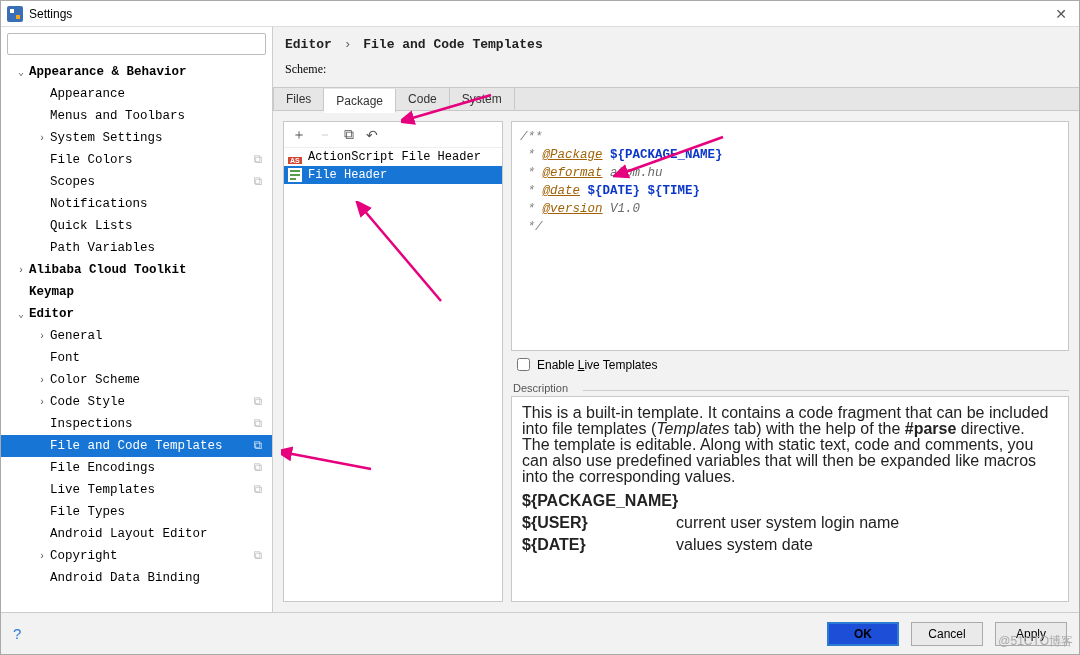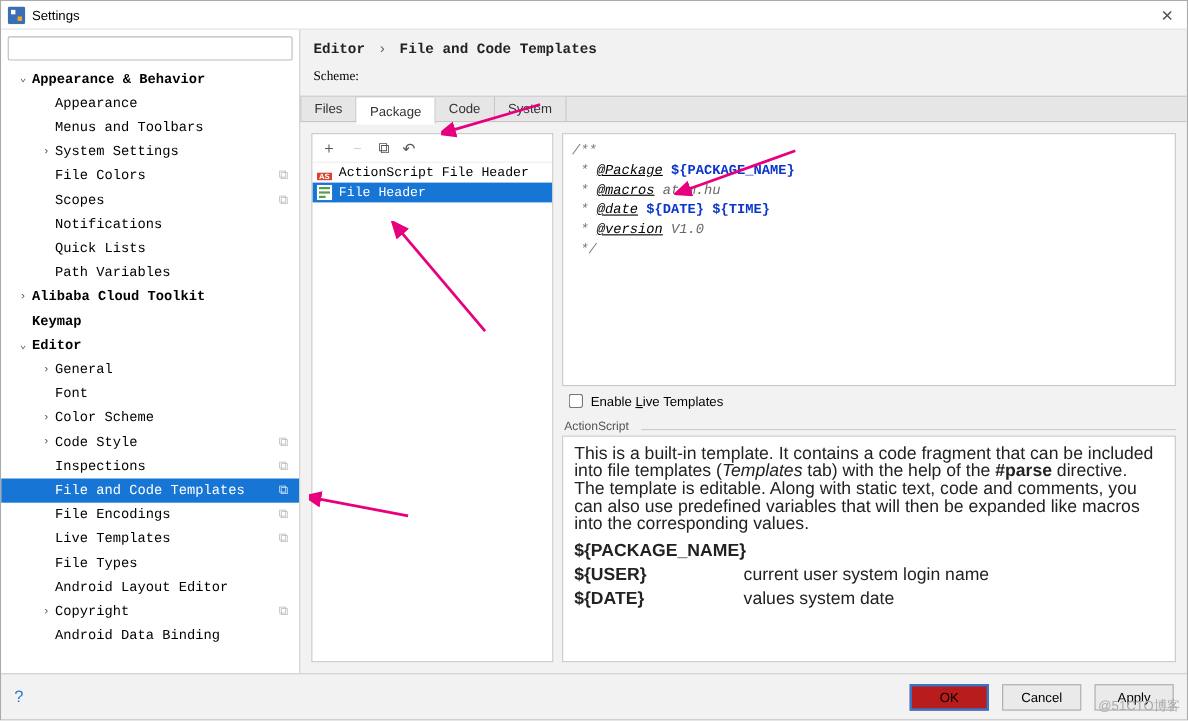--- a/index.html
+++ b/index.html
@@ -40,38 +40,38 @@
 .leftpanel{width:220px;border:1px solid #c8c8c8;background:#fff;display:flex;flex-direction:column;}
 .toolbar{height:26px;display:flex;align-items:center;gap:12px;padding:0 8px;border-bottom:1px solid #eee;color:#555;}
 .toolbar span{cursor:pointer;font-size:14px;}
 .list{flex:1;overflow:auto;font-family:"Courier New",monospace;font-size:12px;}
 .list .item{height:18px;display:flex;align-items:center;gap:6px;padding:0 4px;cursor:pointer;}
 .list .item.selected{background:#1675d5;color:#fff;}
 .list .file-icon{width:14px;height:14px;display:inline-flex;align-items:center;justify-content:center;flex:0 0 14px;}
 .rightpanel{flex:1;display:flex;flex-direction:column;min-width:0;}
 .editor{flex:0 0 230px;border:1px solid #c8c8c8;background:#fff;padding:6px 8px;font-family:Consolas,"Courier New",monospace;font-size:12.5px;line-height:18px;color:#808080;white-space:pre;overflow:auto;}
 .editor .cmt{font-style:italic;}
-.editor .tag{color:#000000;font-style:italic;text-decoration:underline;}
+.editor .tag{color:#a16207;font-style:italic;text-decoration:underline;}
 .editor .var{color:#0b36c9;font-weight:700;font-style:normal;}
 .editor .val{color:#6a6a6a;font-style:italic;}
 .opts{display:flex;align-items:center;gap:24px;padding:4px 2px 8px 2px;color:#888;font-size:12px;}
 .opts label{display:flex;align-items:center;gap:4px;}
 .opts input[type=checkbox]{width:13px;height:13px;}
 .section-title{font-size:11px;color:#555;padding:0 2px 2px 2px;position:relative;}
 .section-title::after{content:"";position:absolute;left:72px;right:0;top:8px;border-top:1px solid #ccc;}
 .desc{flex:1;border:1px solid #c8c8c8;background:#fff;padding:8px 10px;font-size:16px;color:#222;overflow:auto;line-height:16px;}
 .desc p{margin:0 0 8px 0;}
 .vars{margin-top:4px;}
 .vars .vr{display:flex;gap:24px;margin:6px 0;}
 .vars .vn{width:130px;font-weight:700;}
 .footer{height:42px;border-top:1px solid #ccc;display:flex;align-items:center;padding:0 12px;gap:12px;background:#f2f2f2;}
 .footer .help{color:#2c7bd3;font-size:15px;cursor:pointer;}
 .footer .spacer{flex:1;}
 .btn{min-width:72px;height:24px;border:1px solid #aaa;background:#eaeaea;cursor:pointer;font-size:12px;}
-.btn.primary{border:2px solid #2c7bd3;background:#b91c1c;}
+.btn.primary{border:2px solid #2c7bd3;background:#1d4ed8;font-weight:bold;}
 .watermark{position:absolute;right:6px;bottom:4px;color:#aaa;font-size:12px;pointer-events:none;}
 svg.arrow-annot{position:absolute;pointer-events:none;}
 .under{text-decoration:underline;}
 </style>
 </head>
 <body>
 
 <div class="window">
 
   <div class="titlebar">
@@ -246,33 +246,33 @@
                   </svg>
                 </span>
                 <span>File Header</span>
               </div>
             </div>
         </div>
 
         <div class="rightpanel">
           <div class="editor"><span class="cmt">/**</span>
 <span class="cmt"> * </span><span class="tag">@Package</span> <span class="var">${PACKAGE_NAME}</span>
-<span class="cmt"> * </span><span class="tag">@macros</span> <span class="val">atom.hu</span>
+<span class="cmt"> * </span><span class="tag">@eformat</span> <span class="val">atom.hu</span>
 <span class="cmt"> * </span><span class="tag">@date</span> <span class="var">${DATE}</span> <span class="var">${TIME}</span>
 <span class="cmt"> * </span><span class="tag">@version</span> <span class="val">V1.0</span>
 <span class="cmt"> */</span></div>
 
           <div class="opts">
             <label style="color:#000">
                 <input type="checkbox" style="">
                 <span>Enable <span class="under">L</span>ive Templates</span>
               </label>
           </div>
 
-          <div class="section-title">ActionScript</div>
+          <div class="section-title">Description</div>
           <div class="desc">
             <p><span>This is a built-in template. It contains a code fragment that can be included into file templates (</span><i>Templates</i><span> tab) with the help of the </span><b>#parse</b><span> directive.</span><br><span>The template is editable. Along with static text, code and comments, you can also use predefined variables that will then be expanded like macros into the corresponding values.</span></p>
             <div class="vars" id="vars">
                 <div class="vr">
                   <div class="vn">${PACKAGE_NAME}</div>
                 </div>
                 <div class="vr">
                   <div class="vn">${USER}</div>
                   <div>current user system login name</div>
                 </div>

